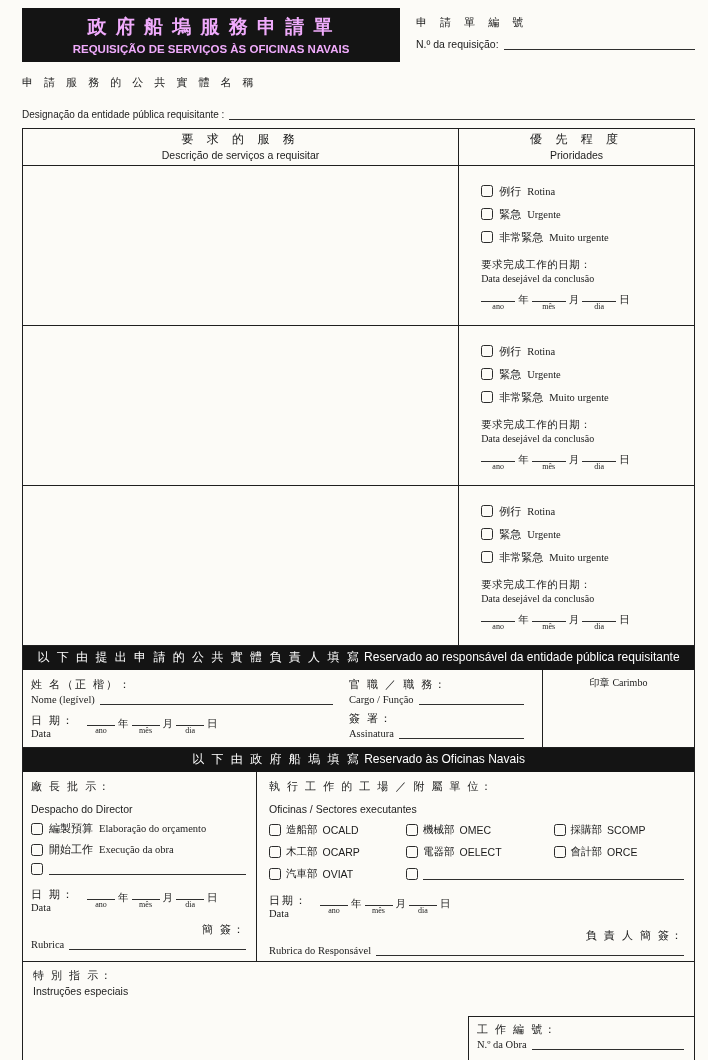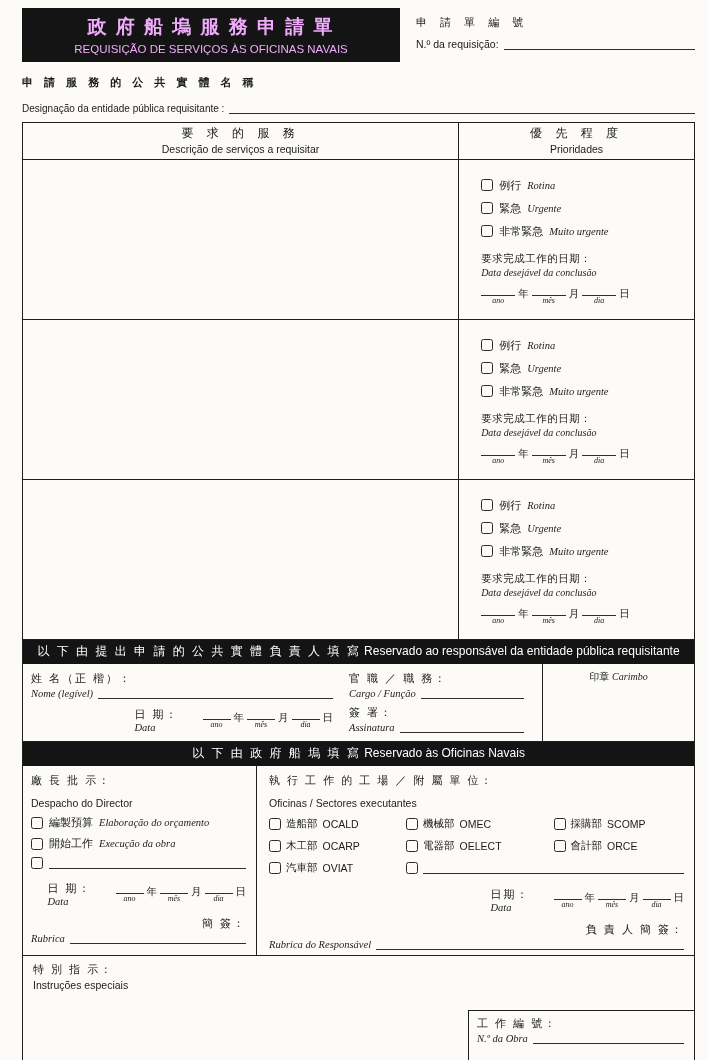--- a/index.html
+++ b/index.html
@@ -5,36 +5,36 @@
   * { box-sizing: border-box; margin: 0; padding: 0; }
   html, body { background: #e9e8e4; }
   .page {
     width: 708px; height: 1060px; overflow: hidden;
     background: var(--paper, #fcfbf7);
     color: var(--ink, #1b1b1b);
     font-family: "Liberation Sans", "DejaVu Sans", sans-serif;
     padding: 8px 13px 0 22px;
     position: relative;
   }
-  .pti { font-family: "Liberation Serif", "DejaVu Serif", serif; font-style: italic; }
+  .pti { font-family: "Liberation Serif", "DejaVu Serif", serif; }
   .blank { display: inline-block; border-bottom: 1px solid #2f2f2f; height: 12px; }
 
   
   .hdr { display: flex; align-items: flex-start; }
   .titlebox { background: var(--bar_bg, #141414); color: #f0abfc; text-align: center; padding: 6px 8px 7px; width: 378px; }
   .title-zh { font-size: 19px; font-weight: 700; letter-spacing: 2px; white-space: nowrap; }
-  .title-pt { font-size: 11.5px; font-weight: 400; margin-top: 3px; white-space: nowrap; }
+  .title-pt { font-size: 11.5px; font-weight: 700; margin-top: 3px; white-space: nowrap; }
   .reqno { flex: 1; padding: 7px 0 0 16px; font-size: 11px; }
   .reqno-zh { letter-spacing: 5px; margin-bottom: 8px; }
   .reqno-row { display: flex; align-items: flex-end; gap: 5px; font-size: 10.5px; }
   .reqno-row .blank { flex: 1; }
 
   
   .entity { margin-top: 13px; font-size: 11px; }
-  .entity-zh { letter-spacing: 4px; margin-bottom: 12px; font-weight: bold; }
+  .entity-zh { letter-spacing: 4px; margin-bottom: 18px; }
   .entity-row { display: flex; align-items: flex-end; gap: 5px; font-size: 10px; }
   .entity-row .blank { flex: 1; }
 
   
   .formbox { border: 1.5px solid #1f1f1f; margin-top: 8px; }
   .thead { display: flex; border-bottom: 1.5px solid #1f1f1f; text-align: center; }
   .th-svc { width: 65%; border-right: 1.5px solid #1f1f1f; padding: 2px 0 4px; }
   .th-pri { width: 35%; padding: 2px 0 4px; }
   .th-zh { font-size: 12px; letter-spacing: 5px; }
   .th-pt { font-size: 10.5px; margin-top: 1px; }
@@ -62,21 +62,21 @@
   .reqsec { display: flex; border-bottom: 1.5px solid #1f1f1f; height: 78px; }
   .reqsec-fields { flex: 1; display: flex; padding: 7px 10px 8px 8px; }
   .rcol1 { width: 318px; display: flex; flex-direction: column; justify-content: space-between; padding-right: 16px; }
   .rcol2 { flex: 1; display: flex; flex-direction: column; justify-content: space-between; padding-right: 8px; }
   .f-zh { font-size: 11px; letter-spacing: 2px; }
   .f-row { display: flex; align-items: flex-end; gap: 5px; margin-top: 1px; }
   .f-row .pti { font-size: 10.5px; }
   .f-row .blank { flex: 1; }
   .stamp { width: 152px; border-left: 1.5px solid #1f1f1f; padding-top: 6px; text-align: center; font-size: 10px; }
 
-  .dpair { display: flex; align-items: flex-start; gap: 24px; justify-content: flex-end; }
+  .dpair { display: flex; align-items: flex-start; gap: 12px; }
   .dpair-lab { display: flex; flex-direction: column; }
   .dpair-lab .pti { font-size: 10.5px; }
   .dpair .dcomp { margin-top: 2px; }
 
   
   .navysec { display: flex; border-bottom: 1.5px solid #1f1f1f; height: 190px; }
   .nleft { width: 234px; border-right: 1.5px solid #1f1f1f; padding: 7px 10px 8px 8px; }
   .nright { flex: 1; padding: 7px 10px 8px 12px; }
   .sub-sans { font-size: 10.5px; margin-top: 9px; }
   .nleft .cbrow { margin: 6px 0; }

